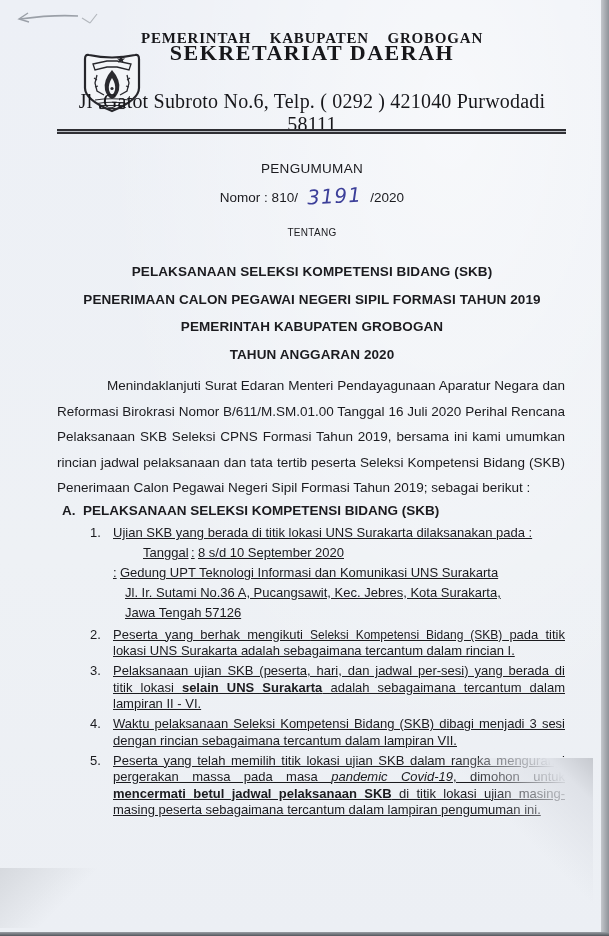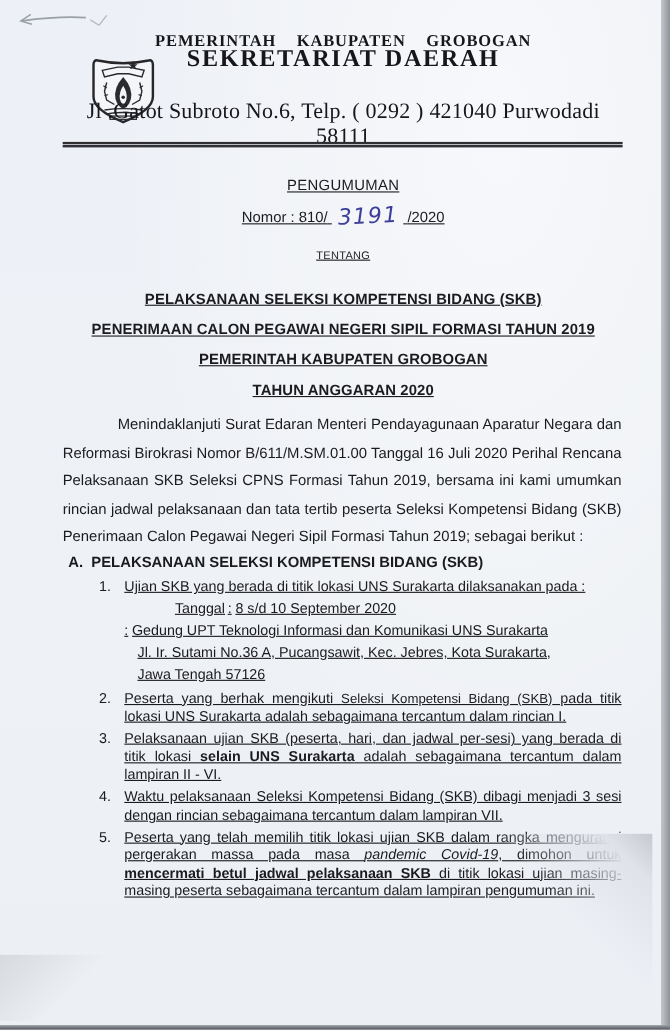--- a/index.html
+++ b/index.html
@@ -31,21 +31,21 @@
   .crest{position:absolute;left:83px;top:50px;}
   .lh{position:absolute;left:57px;width:510px;text-align:center;
       font-family:"Liberation Serif",serif;color:#17171b;}
   .lh1{top:30px;font-size:15px;font-weight:bold;word-spacing:14px;letter-spacing:.8px;}
   .lh2{top:40px;font-size:22px;font-weight:bold;letter-spacing:1.5px;}
   .lh3{top:90px;font-size:20px;letter-spacing:.2px;}
   .rule{position:absolute;left:57px;top:129px;width:509px;height:5px;
     background:linear-gradient(180deg,#2e2e33 0 2px,#b9bcc2 2px 3px,#303035 3px 5px);}
 
   
-  .c{position:absolute;left:57px;width:510px;text-align:center;text-decoration:underline;}
+  .c{position:absolute;left:57px;width:510px;text-align:center;}
   .pengumuman{top:161px;font-size:13.5px;letter-spacing:.3px;}
   .nomor{top:183px;font-size:13.5px;}
   .hand{
     display:inline-block;color:#3c3f99;font-size:20px;font-style:italic;
     font-family:"DejaVu Sans",sans-serif;letter-spacing:1px;font-weight:500;
     transform:rotate(-3deg) translateY(1px);margin:0 5px;
   }
   .tentang{top:227px;font-size:10px;letter-spacing:.3px;}
   .titles{top:258px;font-size:13.5px;font-weight:bold;line-height:27.5px;letter-spacing:.1px;}
 
@@ -58,21 +58,21 @@
   
   .section-a{position:absolute;left:62px;top:501px;width:503px;}
   .sec-head{display:flex;font-weight:bold;font-size:13.5px;line-height:20px;margin-bottom:2px;}
   .sec-num{width:21px;flex:none;}
   .list{margin-left:28px;}
   .item{display:flex;margin-bottom:3.5px;font-size:13px;}
   .item .num{width:23px;flex:none;line-height:16.5px;}
   .item .body{flex:1;line-height:16.5px;text-align:justify;text-decoration:underline;}
   .item1 .num,.item1 .body{line-height:20px;text-align:left;}
   .field{display:flex;}
-  .flabel{margin-left:46px;width:48px;flex:none;}
+  .flabel{margin-left:30px;width:48px;flex:none;}
   .fcolon{width:7px;flex:none;}
   .fvalue{flex:1;}
   .fvalue .cont{padding-left:5px;}
   .emph-small{font-size:12px;}
   b{font-weight:bold;}
   i{font-style:italic;}
 </style>
 </head>
 <body>
 

